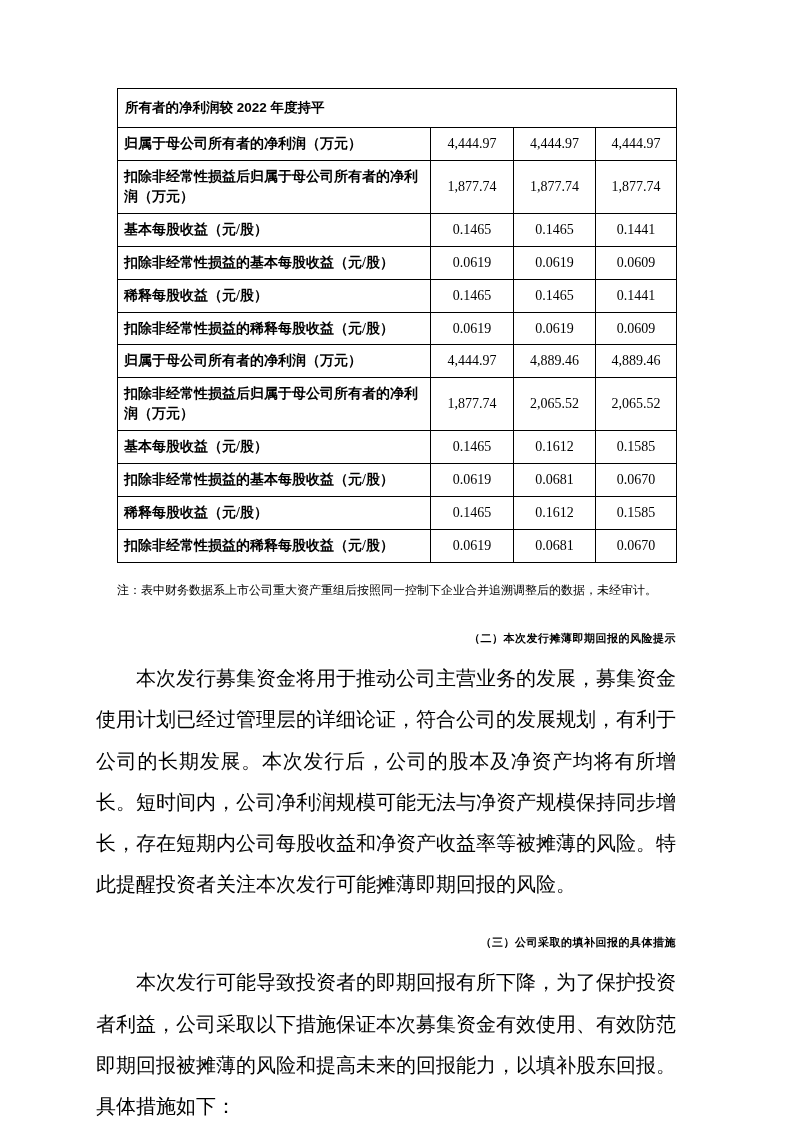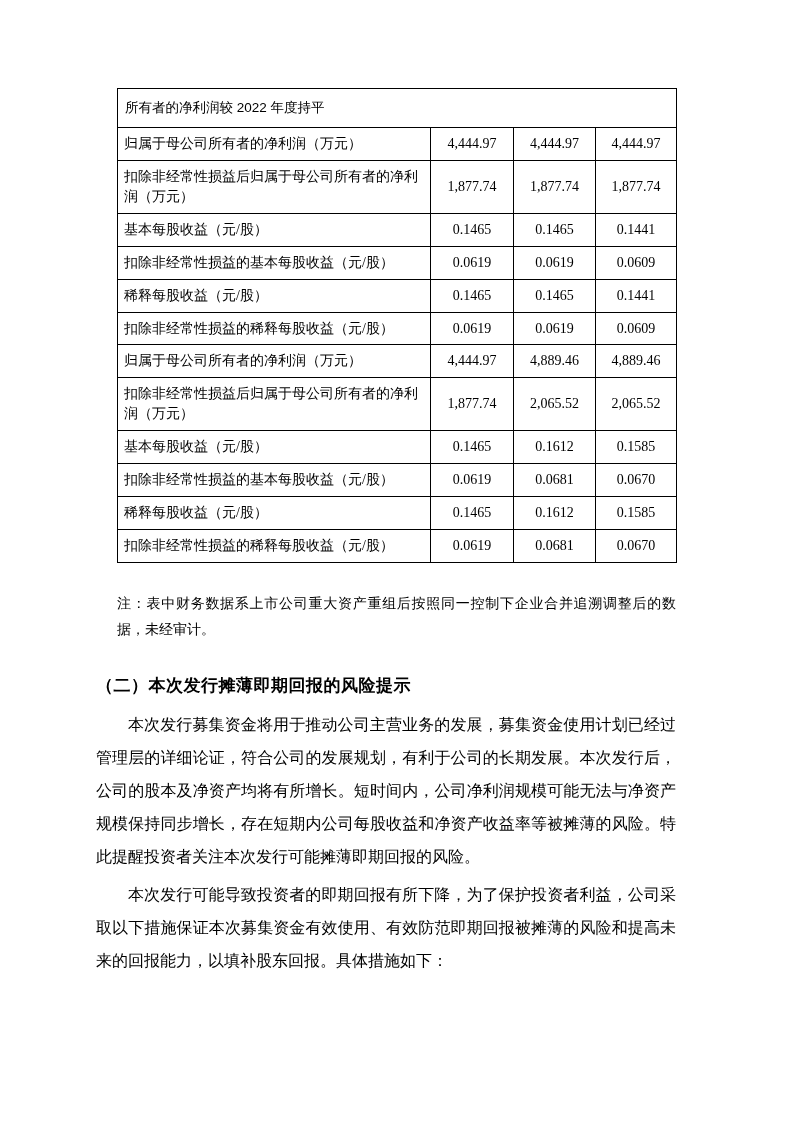--- a/index.html
+++ b/index.html
@@ -23,48 +23,49 @@
     table-layout: fixed;
   }
   table.fin td {
     border: 1px solid #000000;
     font-size: 14px;
     line-height: 1.42;
     padding: 6px 6px;
     vertical-align: middle;
     word-break: break-all;
   }
-  td.lbl { text-align: left; padding-left: 7px; padding-right: 8px; }
+  td.lbl { text-align: left; padding-left: 7px; padding-right: 8px; font-weight: bold; }
   td.num { text-align: center; padding-right: 13px; }
   tr.hdr td {
-    font-weight: normal;
+    font-weight: bold;
     font-family: "Liberation Sans", "DejaVu Sans", sans-serif;
     font-size: 13.5px;
     padding: 9px 7px;
     line-height: 1.5;
   }
   
   .note {
-    margin: 28px 0 0 21px;
+    margin: 16px 0 0 21px;
     width: 559px;
-    font-size: 14px;
+    font-size: 12px;
     line-height: 1.9;
     text-align: justify;
   }
   
   .sec-heading {
     margin: 30px 0 12px 0;
     font-family: Liberation Sans, sans-serif;
     font-weight: bold;
-    font-size: 17px;
+    font-size: 11px;
     letter-spacing: 0.5px;
+    text-align: right;
   }
   .body-para {
     margin: 0 0 6px 0;
-    font-size: 16px;
+    font-size: 20px;
     line-height: 2.06;
     text-align: justify;
     text-indent: 2em;
   }
 </style>
 </head>
 <body>
 
 <div class="page">
 
@@ -155,15 +156,16 @@
         <td class="num">0.0670</td>
       </tr>
     </tbody>
   </table>
 
   <div class="note">注：表中财务数据系上市公司重大资产重组后按照同一控制下企业合并追溯调整后的数据，未经审计。</div>
 
   <div class="sec-heading">（二）本次发行摊薄即期回报的风险提示</div>
   <p class="body-para">本次发行募集资金将用于推动公司主营业务的发展，募集资金使用计划已经过管理层的详细论证，符合公司的发展规划，有利于公司的长期发展。本次发行后，公司的股本及净资产均将有所增长。短时间内，公司净利润规模可能无法与净资产规模保持同步增长，存在短期内公司每股收益和净资产收益率等被摊薄的风险。特此提醒投资者关注本次发行可能摊薄即期回报的风险。</p>
 
+  <div class="sec-heading">（三）公司采取的填补回报的具体措施</div>
   <p class="body-para">本次发行可能导致投资者的即期回报有所下降，为了保护投资者利益，公司采取以下措施保证本次募集资金有效使用、有效防范即期回报被摊薄的风险和提高未来的回报能力，以填补股东回报。具体措施如下：</p>
 
 </div>
 
 </body></html>

